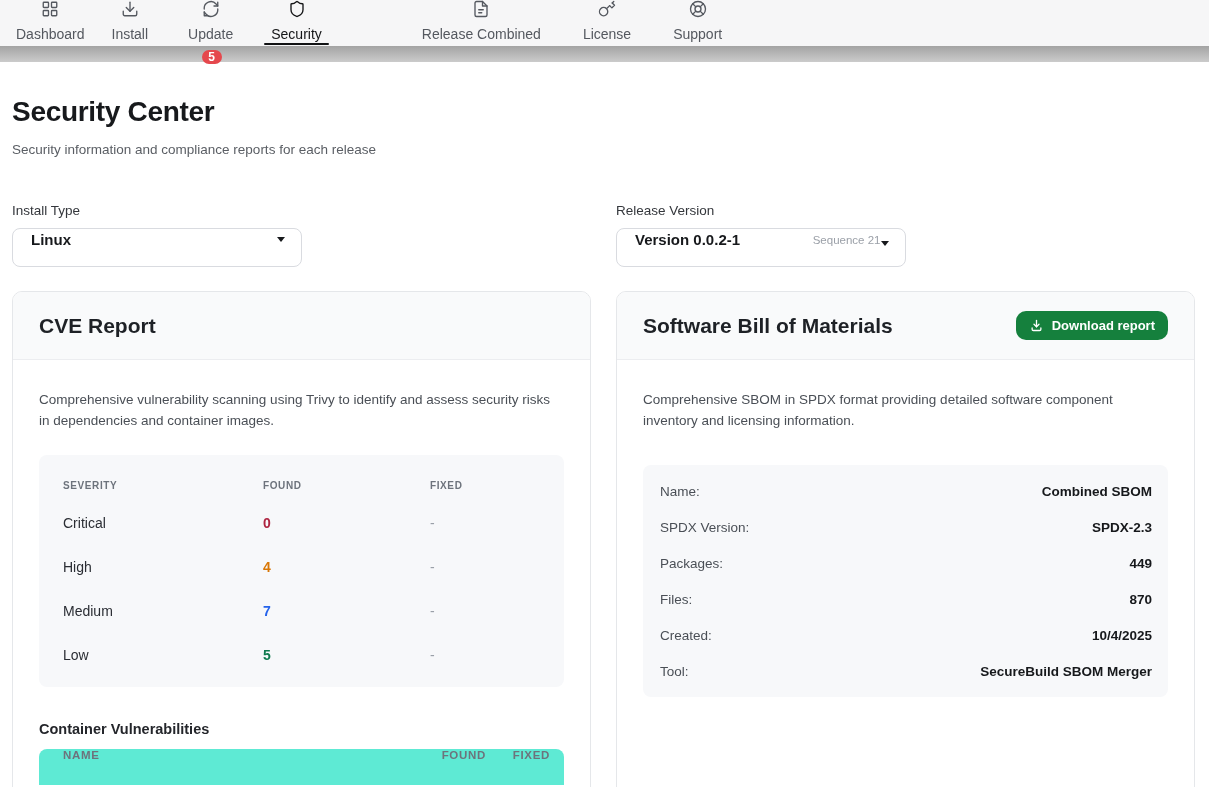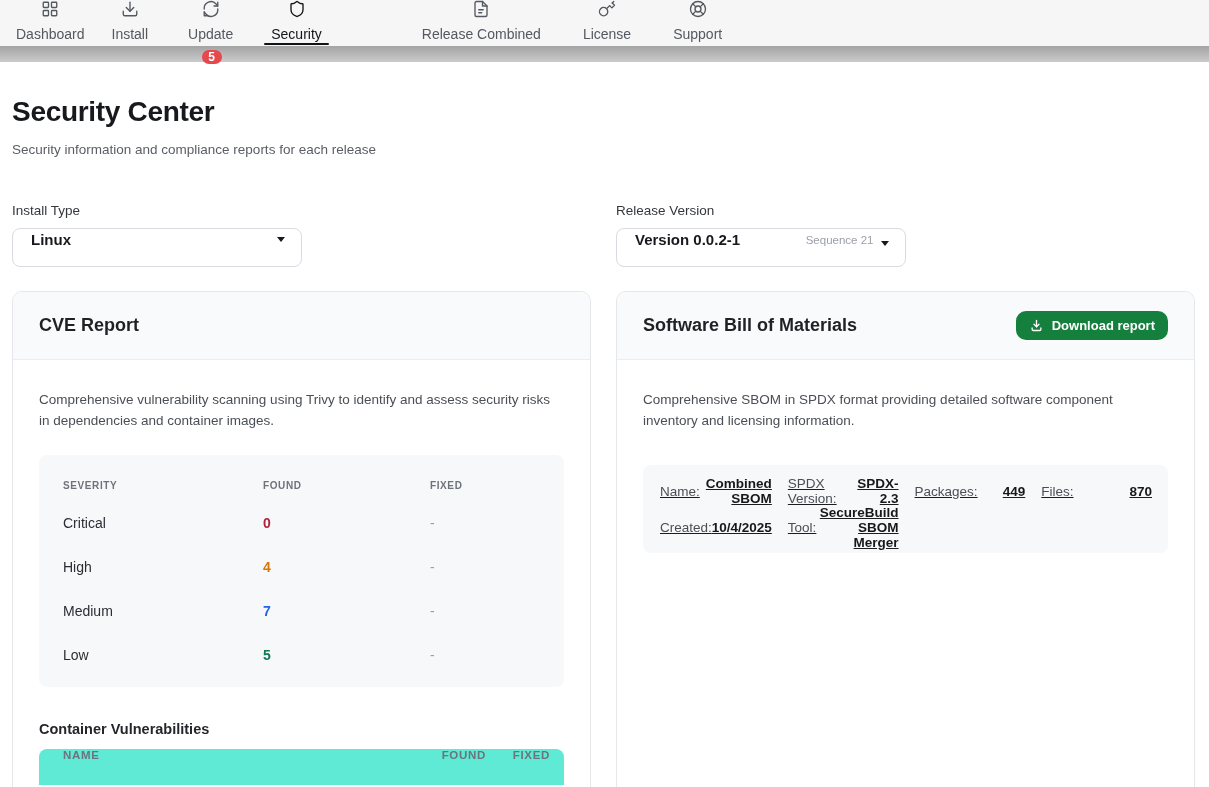--- a/index.html
+++ b/index.html
@@ -46,40 +46,40 @@
 
   
   .filter-label { font-size:13.5px; color:#34373c; margin-bottom:10px; }
   .select {
     width:50%; height:39px; background:#fff;
     border:1px solid #d9dbe0; border-radius:8px;
     display:flex; align-items:center; justify-content:space-between;
     padding:0 16px 16px 18px; cursor:pointer;
   }
   .select-value { font-size:15px; font-weight:700; color:#17191c; }
-  .select-right { display:flex; align-items:flex-end; gap:7px; }
+  .select-right { display:flex; align-items:flex-end; }
   .select-hint { font-size:11.5px; color:#9ba0a8; }
   .caret {
     width:0; height:0;
     border-left:4.5px solid transparent; border-right:4.5px solid transparent;
     border-top:5.5px solid #17191c;
   }
   .filters { margin-bottom:24px; }
 
   
   .card {
     border:1px solid #e5e7ea; border-radius:10px; background:#fff;
     height:540px; overflow:hidden; display:flex; flex-direction:column;
   }
   .card-header {
     background:#f9fafb; border-bottom:1px solid #ecedf0;
     padding:0 26px; height:68px; flex:0 0 68px;
     display:flex; align-items:center; justify-content:space-between;
   }
-  .card-title { font-size:18px; font-weight:600; color:#1e2126; }
+  .card-title { font-size:21px; font-weight:600; color:#1e2126; }
   .card-body { padding:29px 26px; }
   .card-desc { font-size:13.5px; color:#4a4f56; line-height:1.56; max-width:530px; }
 
   
   .sev-table {
     margin-top:24px; background:#f7f8fa; border-radius:8px;
     padding:14px 24px 10px 24px;
   }
   .sev-row { display:grid; grid-template-columns:200px 167px 1fr; align-items:center; }
   .sev-head { height:32px; }
@@ -113,21 +113,21 @@
     background:#1b76f1; color:#fff; border:none; border-radius:8px;
     height:29px; padding:0 13px; font-size:13px; font-weight:600;
     font-family:"Liberation Sans", sans-serif; cursor:pointer;
   }
   .btn-download .bicon { display:flex; align-items:center; }
 
   
   .sbom-grid {
     margin-top:34px; background:#f7f8fa; border-radius:8px;
     padding:8px 16px 8px 17px;
-    display:grid; grid-template-columns:1fr 1fr 1fr 1fr; column-gap:16px;text-decoration:underline;
+    display:grid; grid-template-columns:1fr; column-gap:16px;
   }
   .sbom-cell { height:36px; display:flex; align-items:center; justify-content:space-between; }
   .sbom-label { font-size:13.5px; color:#4a4f56; }
   .sbom-value { font-size:13.5px; font-weight:700; color:#16181b; text-align:right; }
 </style>
 </head>
 <body>
 
 <nav class="nav">
   <a class="nav-item" style="margin-right:27px">

